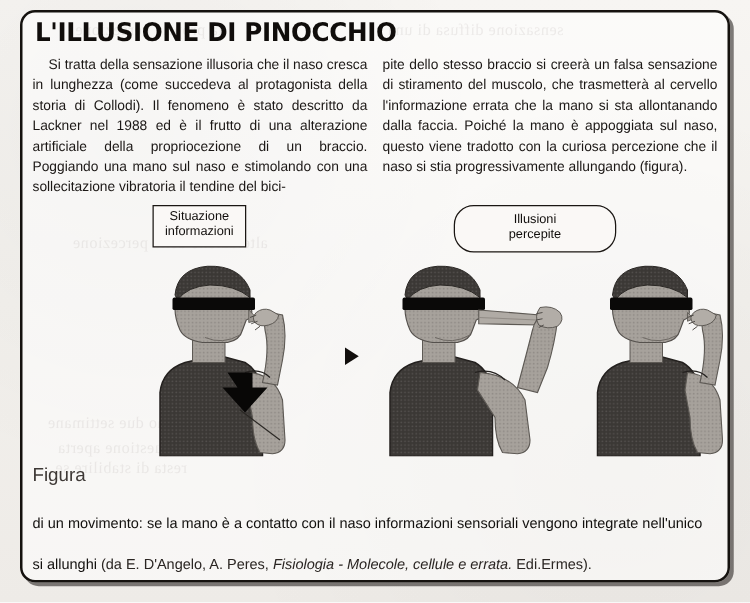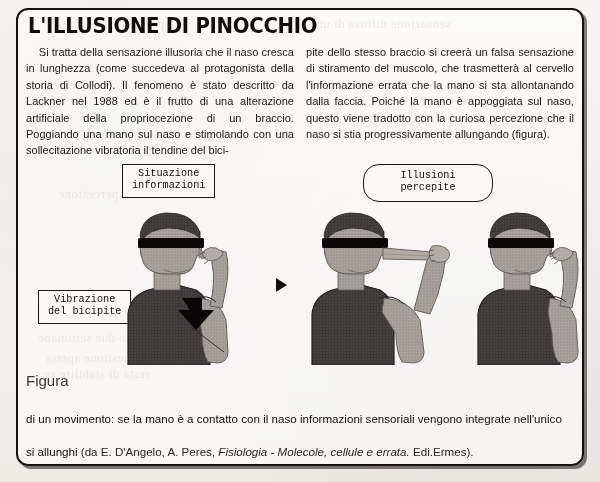--- a/index.html
+++ b/index.html
@@ -83,21 +83,20 @@
   #col-left p, #col-right p { margin: 0; }
   #col-left p { text-indent: 13px; }
 
   
   #figure-area {
     position: absolute;
     left: 18px;
     top: 150px;
     width: 566px;
     height: 215px;
-    font-family: Liberation Mono, monospace;
   }
 
   .callout {
     position: absolute;
     border: 1.4px solid #1a1613;
     background: #faf8f6;
     font-size: 10.2px;
     line-height: 12.3px;
     text-align: center;
     color: #100d0b;
@@ -191,24 +190,20 @@
     <div class="callout" id="callout-situazione">
       <div>Situazione</div>
       <div>informazioni</div>
     </div>
 
     <div class="callout" id="callout-illusioni">
       <div>Illusioni</div>
       <div>percepite</div>
     </div>
 
-    <div class="callout" id="callout-vibrazione">
-      <div>Vibrazione</div>
-      <div>del  bicipite</div>
-    </div>
 
     <div id="leader-vibrazione"></div>
 
     <div class="figure" id="fig-1">
       <svg viewBox="0 0 150 163" preserveAspectRatio="xMidYMax meet">
         <defs>
           <pattern id="tex1" width="3" height="3" patternUnits="userSpaceOnUse">
             <rect width="3" height="3" fill="#3b3835"></rect>
             <circle cx="1" cy="1" r="0.7" fill="#565250"></circle>
           </pattern>

